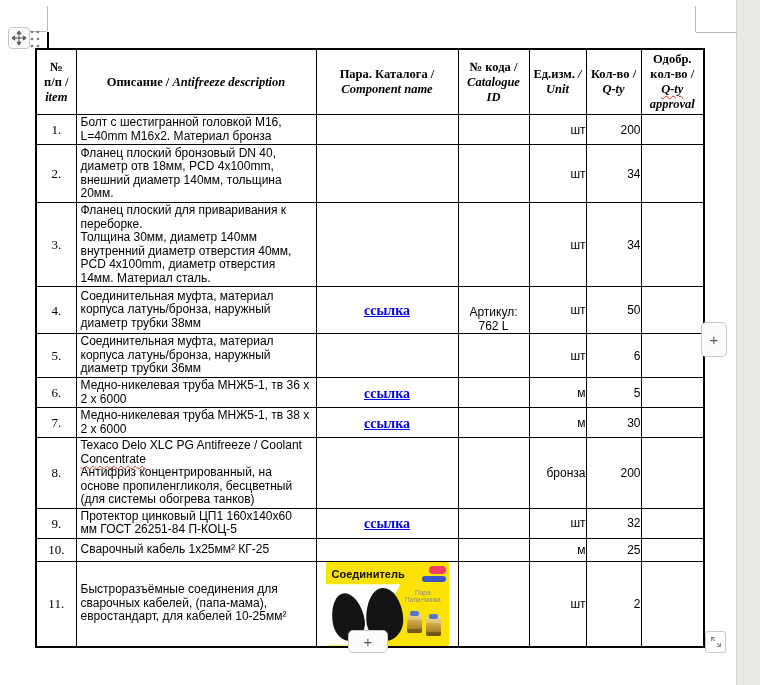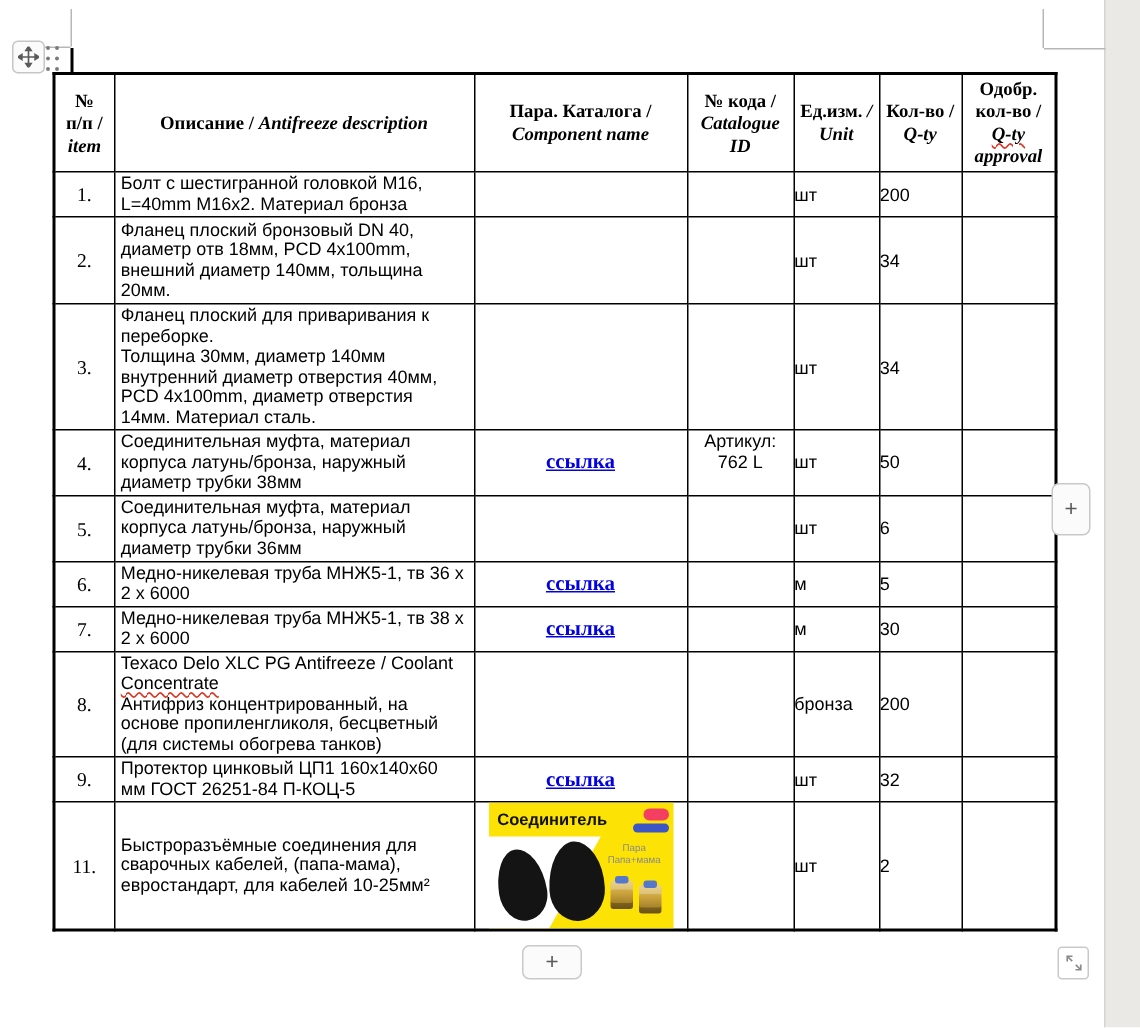--- a/index.html
+++ b/index.html
@@ -31,23 +31,23 @@
   .hdr-en { font-style:italic; }
   .sq { text-decoration:underline; text-decoration-style:wavy;
     text-decoration-color:#e0301e; text-decoration-thickness:1px; text-underline-offset:2px; }
   .c-num  { font:13px/15px "Liberation Serif", serif; text-align:center; vertical-align:middle; }
   .c-desc { font:12px/13.5px "Liberation Sans", sans-serif; padding:1px 4px;
     vertical-align:middle; white-space:pre-line; }
   .c-link { text-align:center; vertical-align:middle; }
   .c-link a { font:bold 14px/16px "Liberation Serif", serif; color:#0202e0;
     text-decoration:underline; cursor:pointer; }
   .c-code { font:12px/14px "Liberation Sans", sans-serif; text-align:center;
-    vertical-align:top; padding-top:0; white-space:pre-line; }
+    vertical-align:top; padding-top:18px; white-space:pre-line; }
   .c-unit,.c-qty,.c-appr { font:12px/14px "Liberation Sans", sans-serif;
-    text-align:left; vertical-align:middle; }
+    text-align:right; vertical-align:middle; }
 
   .btn-plus { position:absolute; background:#fbfbfb; border:1px solid #c9c9c9;
     border-radius:5px; color:#5a5a5a; display:flex; align-items:center;
     justify-content:center; font:15px/15px "Liberation Sans", sans-serif; cursor:pointer; }
   .btn-col { left:701px; top:322px; width:24px; height:33px; }
   .btn-row { left:348px; top:630px; width:38px; height:21px; }
   .resize-handle { position:absolute; left:705px; top:631px; width:19px; height:20px;
     border:1px solid #c9c9c9; border-radius:3px; background:#fff;
     display:flex; align-items:center; justify-content:center; cursor:nwse-resize; }
 
@@ -206,20 +206,29 @@
   </tr>
   <tr style="height:30px">
     <td class="c-num">9.</td>
     <td class="c-desc">Протектор цинковый ЦП1 160х140х60 мм ГОСТ 26251-84 П-КОЦ-5</td>
     <td class="c-link"><a>ссылка</a></td>
     <td class="c-code"></td>
     <td class="c-unit">шт</td>
     <td class="c-qty">32</td>
     <td class="c-appr"></td>
   </tr>
+  <tr style="height:23px">
+    <td class="c-num">10.</td>
+    <td class="c-desc">Сварочный кабель 1х25мм² КГ-25</td>
+    <td class="c-link"></td>
+    <td class="c-code"></td>
+    <td class="c-unit">м</td>
+    <td class="c-qty">25</td>
+    <td class="c-appr"></td>
+  </tr>
   <tr style="height:85px">
     <td class="c-num">11.</td>
     <td class="c-desc">Быстроразъёмные соединения для сварочных кабелей, (папа-мама), евростандарт, для кабелей 10-25мм²</td>
     <td class="c-link">
       <div class="pcard">
         <div class="wedge"></div>
         <div class="ptitle">Соединитель</div>
         <div class="badge-pink"></div>
         <div class="badge-blue"></div>
         <div class="psub">Пара

